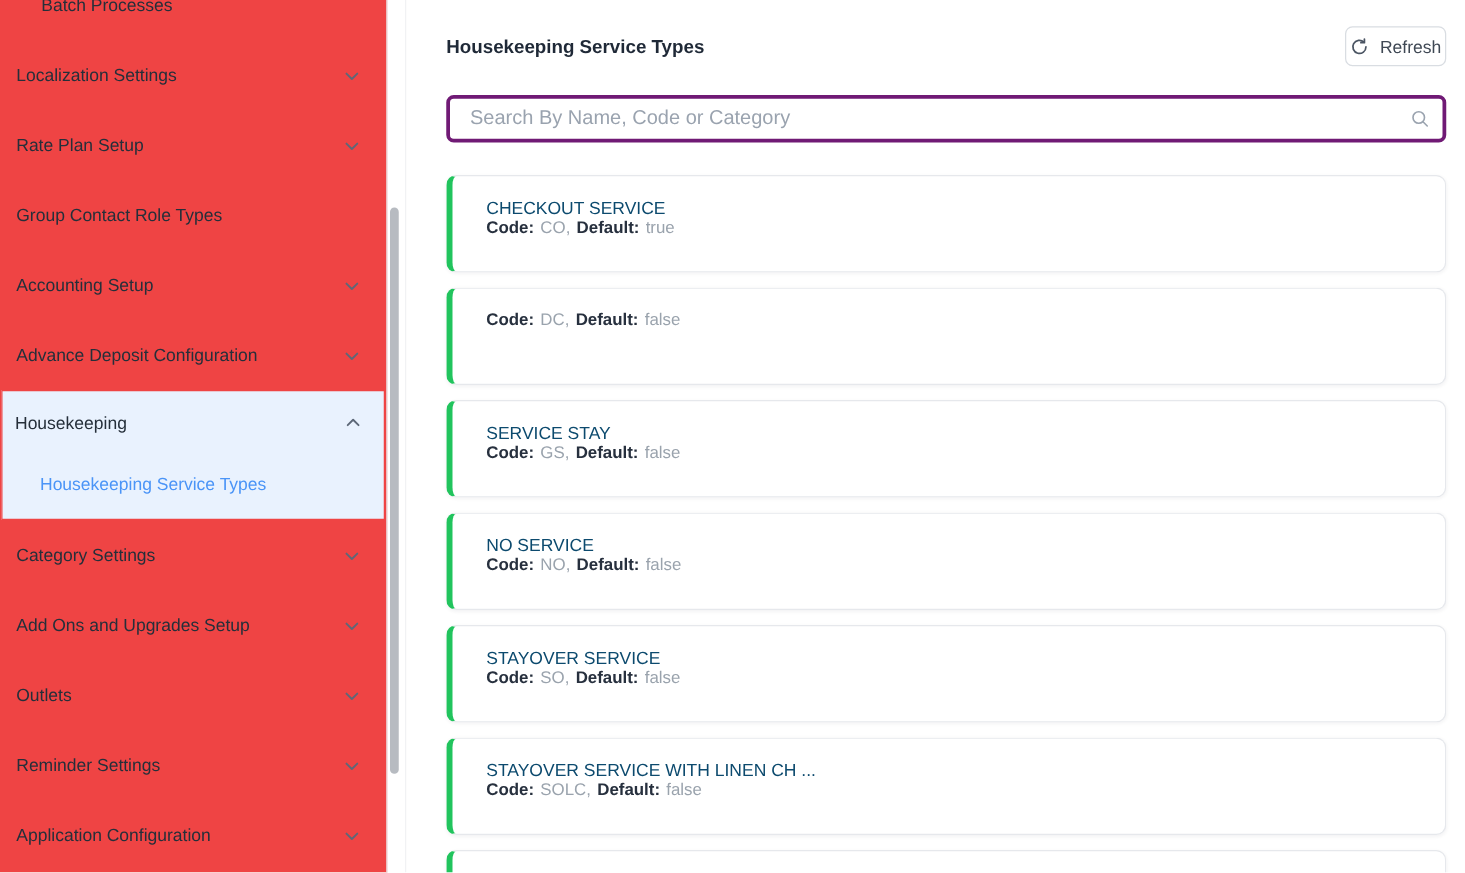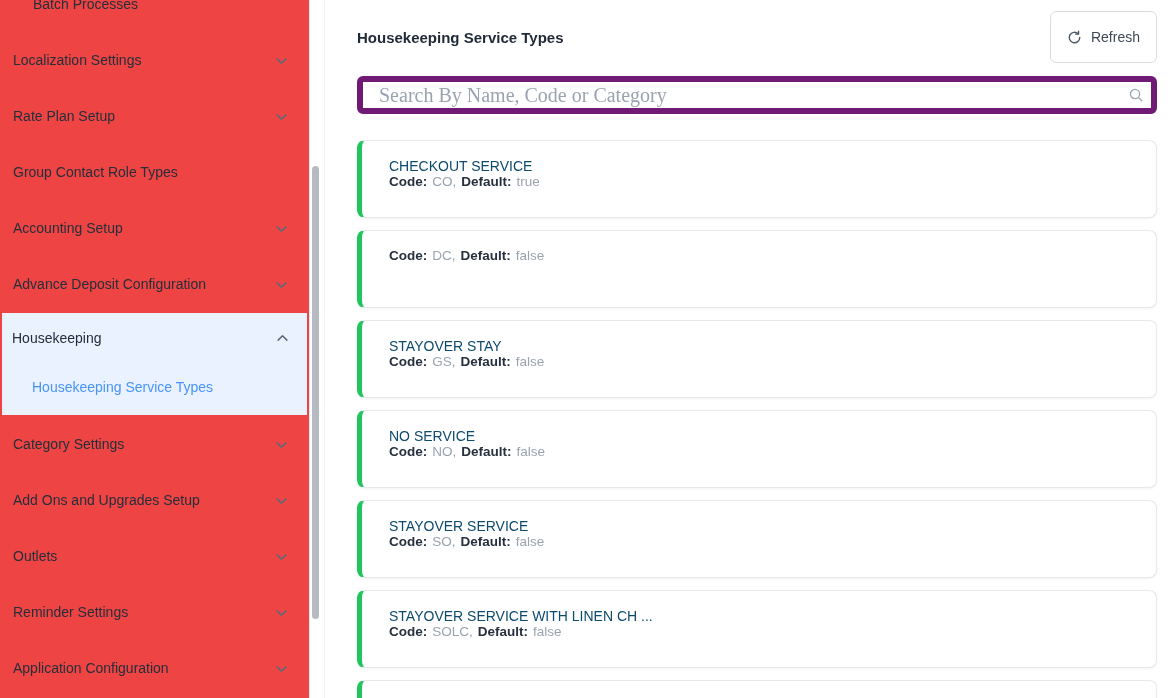--- a/index.html
+++ b/index.html
@@ -26,28 +26,28 @@
   .gutter { width:15px; height:100%; position:relative; background:#fff;
             border-right:1px solid #f1f2f4; flex:0 0 auto; }
   .thumb { position:absolute; left:2px; top:166px; width:7px; height:453px;
            background:#b7bbc1; border-radius:4px; }
 
   
   main { flex:1 1 auto; height:100%; background:#fff; padding:0 15px 0 32px; overflow:hidden; }
   .head-row { margin-top:19px; height:36px; display:flex; align-items:center;
               justify-content:space-between; }
   .page-title { font-size:15px; font-weight:700; color:#1f2937; }
-  .refresh-btn { height:52px; padding:0 16px; background:#fff; border:1px solid #d9dde2;
+  .refresh-btn { height:32px; padding:0 3px; background:#fff; border:1px solid #d9dde2;
                  border-radius:6px; display:flex; align-items:center; gap:9px;
                  font-size:14px; color:#3f4854; cursor:pointer; }
 
   .search-wrap { margin-top:21px; position:relative; height:38px; }
-  .search-wrap input { width:100%; height:100%; border:6px solid #701a75; border-radius:6px;
-                       padding:0 42px 0 16px; font-size:20px; color:#1f2937; outline:none;
-                       font-family:Liberation Serif, serif; }
+  .search-wrap input { width:100%; height:100%; border:3px solid #701a75; border-radius:6px;
+                       padding:0 42px 0 16px; font-size:16px; color:#1f2937; outline:none;
+                       font-family:Liberation Sans, sans-serif; }
   .search-wrap input::placeholder { color:#9aa3af; }
   .search-icon { position:absolute; right:13px; top:11px; }
 
   .cards { margin-top:26px; display:flex; flex-direction:column; gap:12px; }
   .card { min-height:78px; background:#fff; border:1px solid #e6e8ec; border-left:5px solid #21c45d;
           border-radius:8px; padding:17px 24px 0 27px; box-shadow:0 1px 3px rgba(16,24,40,.05); }
   .card-title { font-size:14px; color:#0c4a6e; }
   .card-meta { font-size:13.5px; color:#27303e; }
   .card-meta .lbl { font-weight:700; color:#27303e; }
   .card-meta .val { color:#9aa3ad; margin-left:5px; }
@@ -167,21 +167,21 @@
 
     <div class="cards" id="cards">
         <div class="card">
           <div class="card-title">CHECKOUT SERVICE</div>
           <div class="card-meta"><span class="lbl">Code:</span><span class="val">CO,</span><span class="sep"></span><span class="lbl">Default:</span><span class="val">true</span></div>
         </div>
         <div class="card">
           <div class="card-meta"><span class="lbl">Code:</span><span class="val">DC,</span><span class="sep"></span><span class="lbl">Default:</span><span class="val">false</span></div>
         </div>
         <div class="card">
-          <div class="card-title">STAYOVER STAY</div>
+          <div class="card-title">SERVICE STAY</div>
           <div class="card-meta"><span class="lbl">Code:</span><span class="val">GS,</span><span class="sep"></span><span class="lbl">Default:</span><span class="val">false</span></div>
         </div>
         <div class="card">
           <div class="card-title">NO SERVICE</div>
           <div class="card-meta"><span class="lbl">Code:</span><span class="val">NO,</span><span class="sep"></span><span class="lbl">Default:</span><span class="val">false</span></div>
         </div>
         <div class="card">
           <div class="card-title">STAYOVER SERVICE</div>
           <div class="card-meta"><span class="lbl">Code:</span><span class="val">SO,</span><span class="sep"></span><span class="lbl">Default:</span><span class="val">false</span></div>
         </div>

